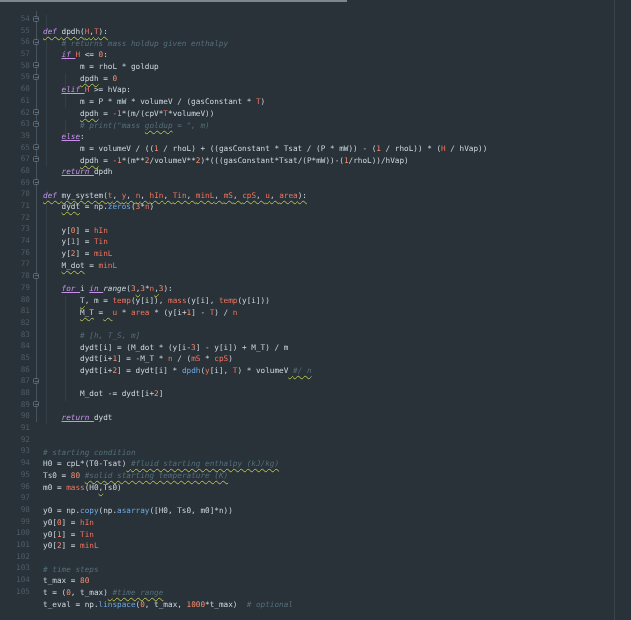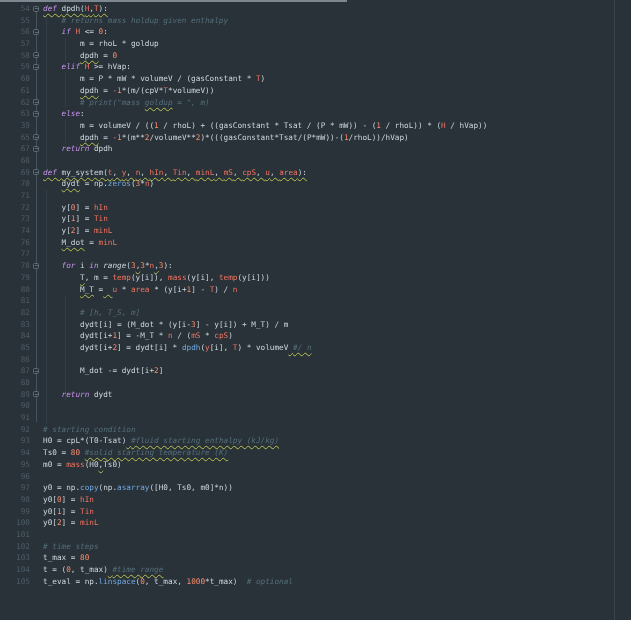--- a/index.html
+++ b/index.html
@@ -5,32 +5,32 @@
   html,body{margin:0;padding:0;}
   body{
     width:631px;height:620px;overflow:hidden;
     background:var(--bg,#293239);
     font-family:"DejaVu Sans Mono", monospace;
   }
   #editor{
     position:relative;width:631px;height:620px;
     font-size:7.7px;line-height:11.7px;
   }
-  #rows{position:absolute;left:0;top:3px;right:0;}
+  #rows{position:absolute;left:0;top:13px;right:0;}
   .row{display:flex;height:11.7px;line-height:11.7px;position:relative;}
   .ln{width:30px;flex:none;text-align:right;color:var(--lnc);user-select:none;}
   .fc{width:13px;flex:none;position:relative;}
-  .cd{flex:none;white-space:pre;}
+  .cd{flex:none;white-space:pre;margin-top:13px;}
   .fm{
     position:absolute;left:3px;top:2.6px;width:6px;height:6px;
     border:1px solid var(--fold);border-radius:1.5px;box-sizing:border-box;background:var(--bg);
   }
   .fm::after{content:"";position:absolute;left:0.5px;right:0.5px;top:1.6px;height:1px;background:var(--fold);}
   .t-d{color:var(--fg);}
-  .t-k{color:var(--kw);font-style:italic;}
+  .t-k{color:var(--kw);font-style:italic;text-decoration:underline;}
   .t-c{color:var(--com);font-style:italic;}
   .t-n{color:var(--num);}
   .t-o{color:var(--par);}
   .t-b{color:var(--fn);}
   .t-e{color:var(--fg);font-style:italic;}
   .wv{
     text-decoration-line:underline;
     text-decoration-style:wavy;
     text-decoration-color:var(--warn);
     text-decoration-thickness:1px;

